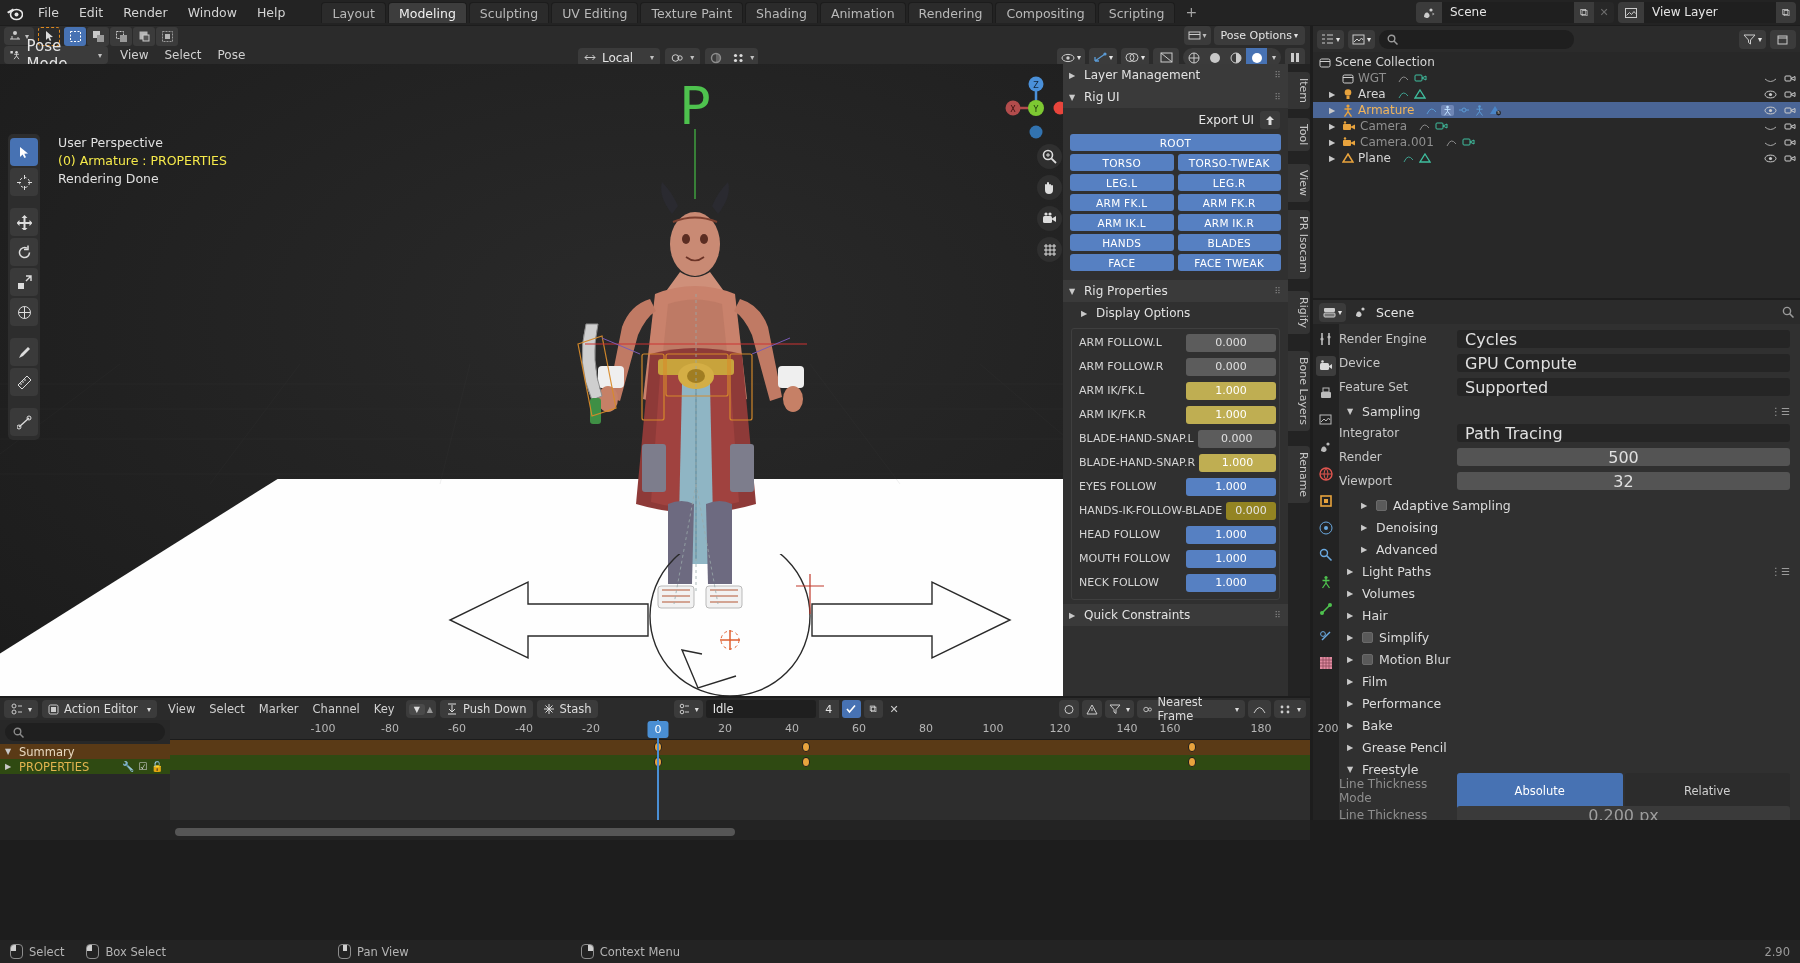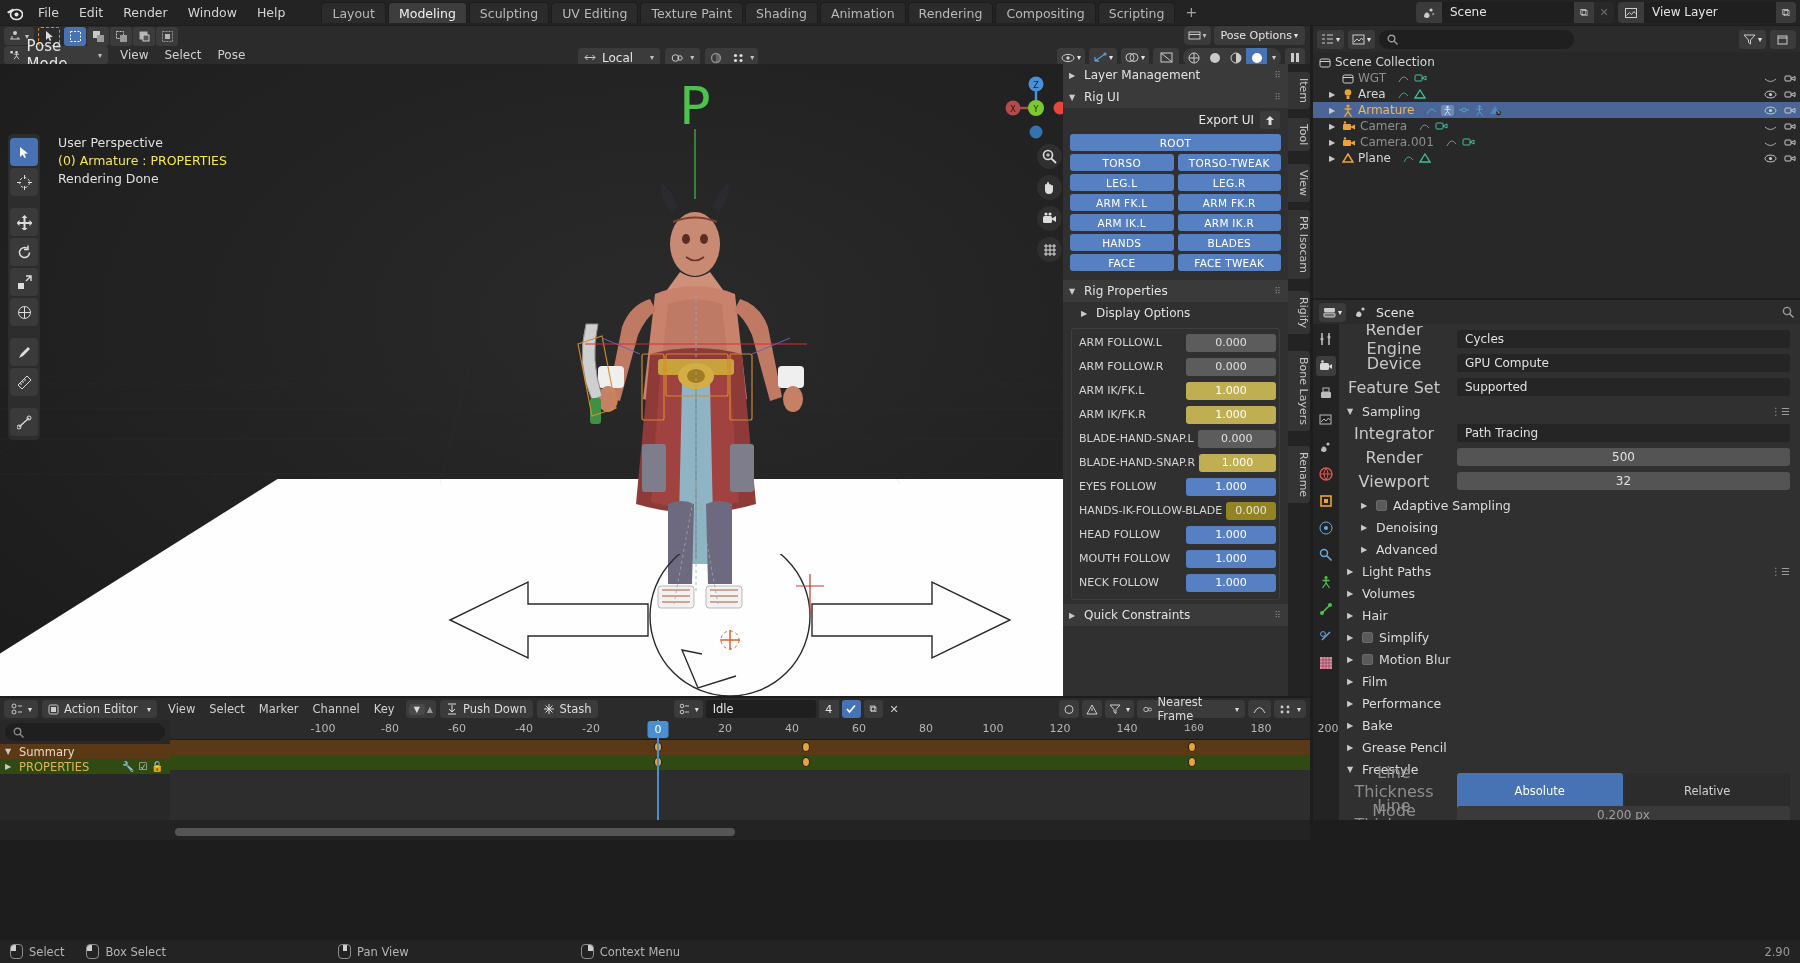--- a/index.html
+++ b/index.html
@@ -118,23 +118,23 @@
 
   
   .propsed { position:absolute; left:1313px; top:300px; width:487px; height:520px; background:#303030; }
   .pe-header { height:24px; background:#2b2b2b; display:flex; align-items:center; padding:0 6px; gap:8px;}
   .pe-tabs { position:absolute; left:0; top:24px; width:26px; bottom:0; background:#232323;
     display:flex; flex-direction:column; align-items:center; padding-top:5px; gap:7px;}
   .pe-tab { width:20px;height:20px; display:flex;align-items:center;justify-content:center; font-size:13px;border-radius:3px;}
   .pe-tab.active { background:#3d3d3d;}
   .pe-body { position:absolute; left:26px; top:24px; right:0; bottom:0; overflow:hidden; padding-top:4px;}
   .fr { display:flex; align-items:center; height:22px; margin-bottom:2px; }
-  .fr .lab { width:118px; text-align:center; padding-right:8px; font-size:16px; color:#c8c8c8;}
+  .fr .lab { width:118px; text-align:left; padding-right:8px; font-size:12px; color:#c8c8c8;}
   .fr .fld { flex:1; margin-right:10px; height:18px; background:#252525; border-radius:3px;
-    display:flex; align-items:center; padding:0 8px; font-size:12px; color:#e0e0e0;}
+    display:flex; align-items:center; padding:0 8px; font-size:16px; color:#e0e0e0;}
   .fr .fld.num { background:#545454; justify-content:center; }
   .sect { display:flex; align-items:center; height:22px; padding-left:8px; gap:6px; font-size:12.5px; color:#dcdcdc;}
   .sect .grip2 { margin-left:auto; margin-right:10px; color:#9a9a9a; font-size:10px;}
   .sub { padding-left:22px;}
   .cbx { width:11px;height:11px; background:#5a5a5a; border-radius:2px; border:1px solid #6a6a6a;}
   .toggle2 { display:flex; gap:2px; flex:1; margin-right:10px;}
   .tg { flex:1; height:36px; border-radius:3px; background:#2c2c2c; display:flex;align-items:center;justify-content:center;
     font-size:11.5px; color:#d0d0d0;}
   .tg.on { background:#4772b3; color:#fff;}
 
@@ -1381,21 +1381,21 @@
             <div class="tick" style="left: 354px;">-40</div>
             <div class="tick" style="left: 421px;">-20</div>
             <div class="tick" style="left: 488px;">0</div>
             <div class="tick" style="left: 555px;">20</div>
             <div class="tick" style="left: 622px;">40</div>
             <div class="tick" style="left: 689px;">60</div>
             <div class="tick" style="left: 756px;">80</div>
             <div class="tick" style="left: 823px;">100</div>
             <div class="tick" style="left: 890px;">120</div>
             <div class="tick" style="left: 957px;">140</div>
-            <div class="tick" style="left: 1024px; font-family: Liberation Mono, monospace;">160</div>
+            <div class="tick" style="left: 1000px;">160</div>
             <div class="tick" style="left: 1091px;">180</div>
             <div class="tick" style="left: 1158px;">200</div>
           </div>
         <div class="krow summary">
           <div class="kf" style="left:488px;"></div>
           <div class="kf" style="left:636px;"></div>
           <div class="kf" style="left:1022px;"></div>
         </div>
         <div class="krow prop">
           <div class="kf" style="left:488px;"></div>

